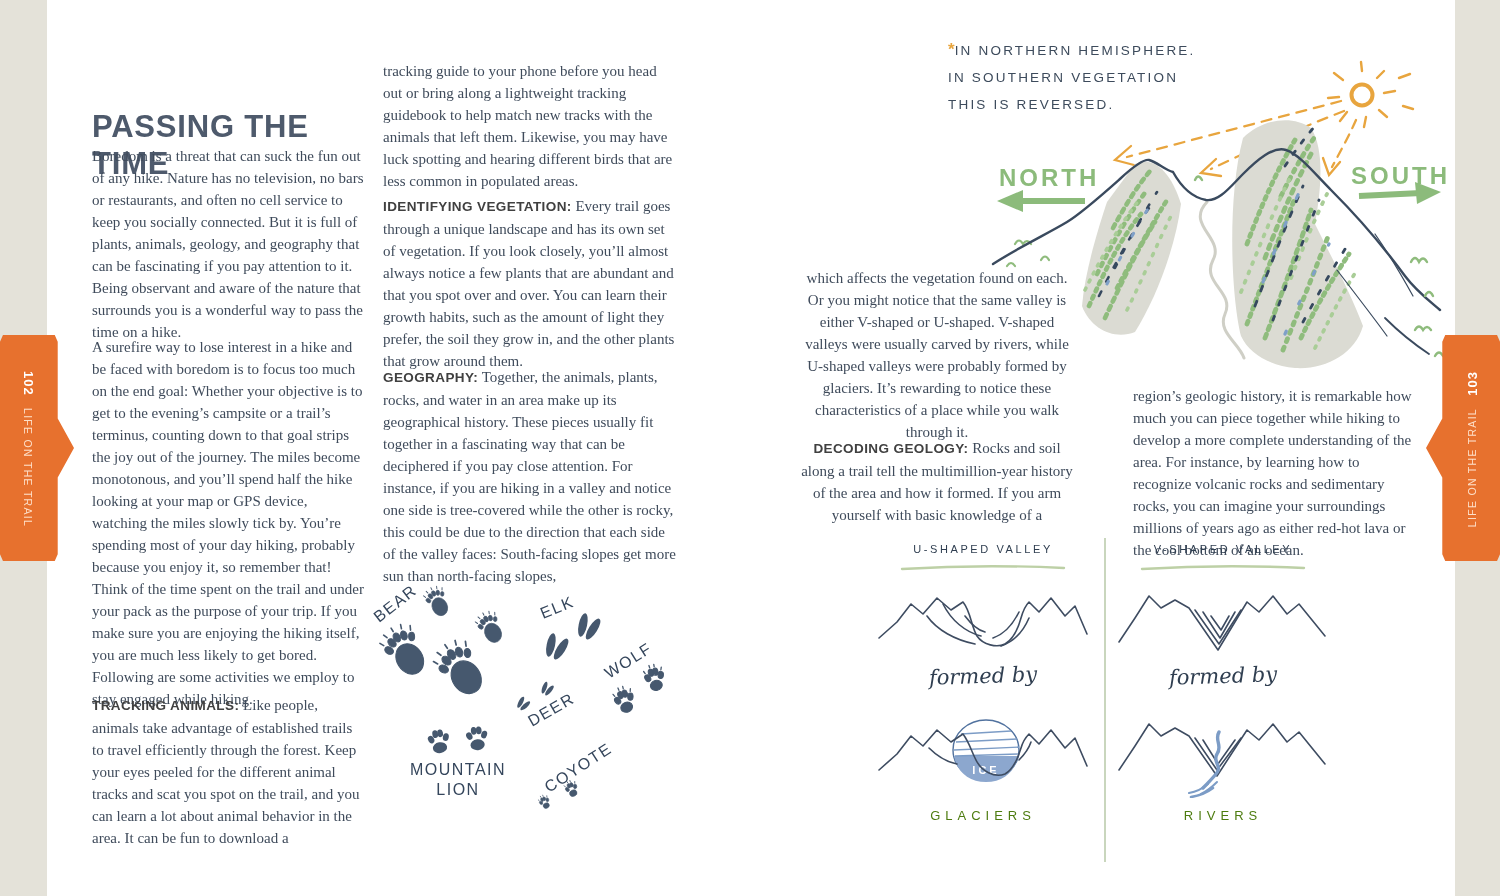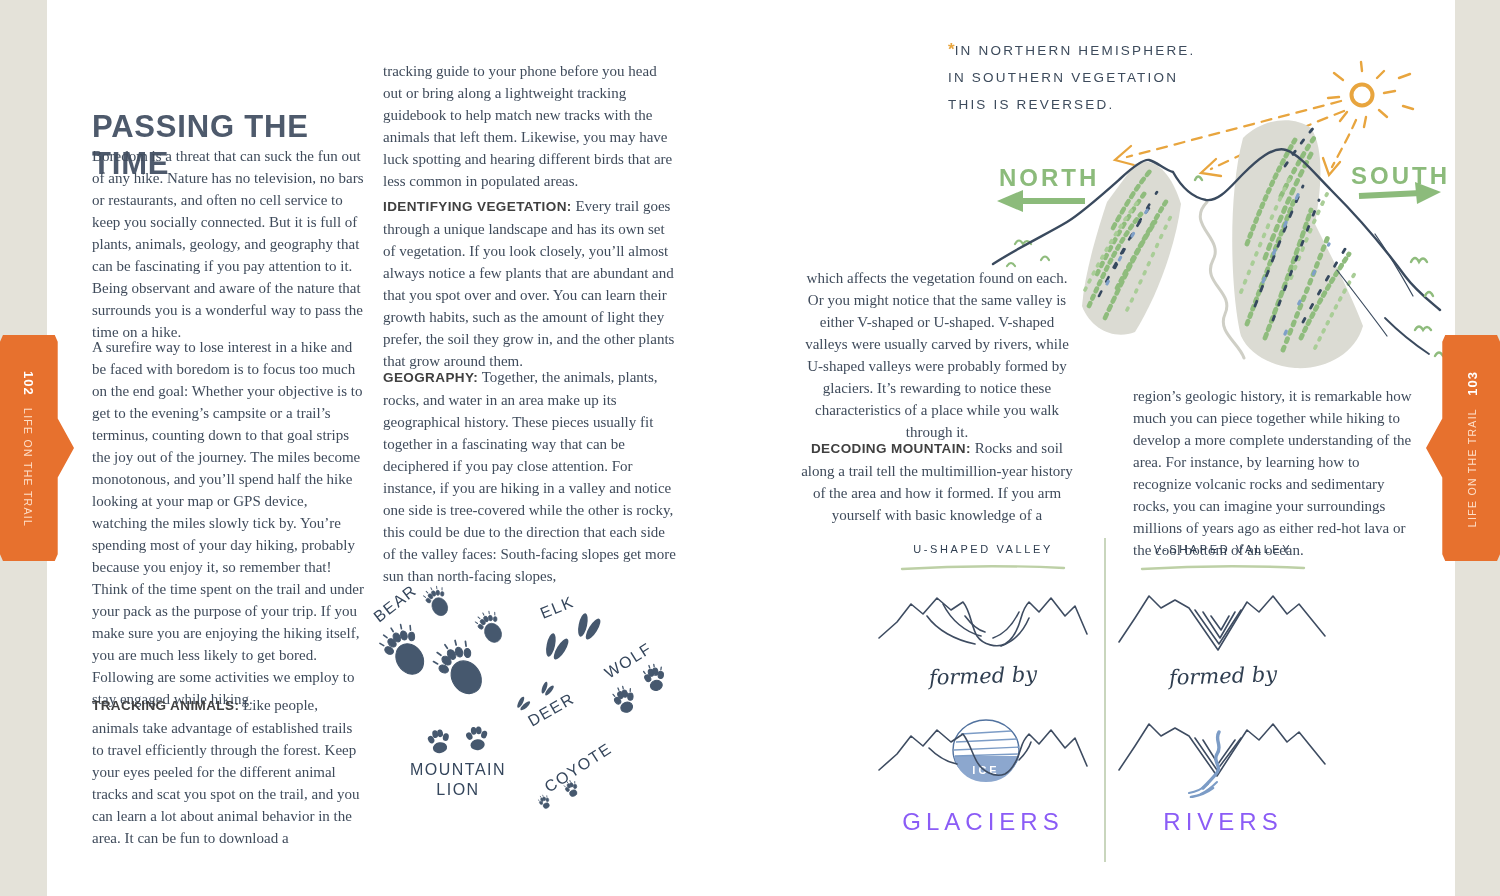--- a/index.html
+++ b/index.html
@@ -70,22 +70,22 @@
   .title-swoosh { position:absolute; top:27px; left:30px; }
   .vsketch1 { position:absolute; top:36px; left:5px; }
   .formed-by {
     position:absolute; top:128px; width:100%;
     font-family:"DejaVu Serif",serif; font-style:italic;
     font-size:21px; color:#2F3E50; transform:rotate(-2deg);
   }
   .vsketch2 { position:absolute; top:162px; left:5px; }
   .agent-label {
     position:absolute; top:272px; width:100%;
-    font-family:"Liberation Sans",sans-serif; font-size:24px;
-    letter-spacing:5px; color:#8b5cf6; font-weight:500;
+    font-family:"Liberation Sans",sans-serif; font-size:13px;
+    letter-spacing:5px; color:#4d7c0f; font-weight:500;
   }
 </style>
 </head>
 <body>
 
 <div id="book">
 
   <div class="edge edge-left"></div>
   <div class="edge edge-right"></div>
 
@@ -302,21 +302,21 @@
       <g stroke="#8FBC7D" stroke-width="2.4" fill="none" stroke-linecap="round">
         <path d="M426,224 q4,-8 8,0 q4,-7 8,0"></path>
         <path d="M440,258 q4,-8 8,0"></path>
         <path d="M430,292 q4,-7 8,0 q4,-6 8,0"></path>
         <path d="M450,318 q4,-7 8,0"></path>
         <path d="M210,142 q3,-7 7,0"></path>
       </g>
     </svg>
 
     <p class="serif-p rcol1" style="top:267px;">which affects the vegetation found on each. Or you might notice that the same valley is either V-shaped or U-shaped. V-shaped valleys were usually carved by rivers, while U-shaped valleys were probably formed by glaciers. It’s rewarding to notice these characteristics of a place while you walk through it.</p>
-    <p class="serif-p rcol1" style="top:437px;"><span class="lead">DECODING MOUNTAIN:</span> <span>Rocks and soil along a trail tell the multimillion-year history of the area and how it formed. If you arm yourself with basic knowledge of a</span></p>
+    <p class="serif-p rcol1" style="top:437px;"><span class="lead">DECODING GEOLOGY:</span> <span>Rocks and soil along a trail tell the multimillion-year history of the area and how it formed. If you arm yourself with basic knowledge of a</span></p>
     <p class="serif-p rcol2" style="top:362px;margin-top:23px;">region’s geologic history, it is remarkable how much you can piece together while hiking to develop a more complete understanding of the area. For instance, by learning how to recognize volcanic rocks and sedimentary rocks, you can imagine your surroundings millions of years ago as either red-hot lava or the cool bottom of an ocean.</p>
 
     <div class="valleys">
       <div class="vdivider"></div>
 
       <div class="vpanel vpanel-left">
         <div class="valley-title">U-SHAPED VALLEY</div>
         <svg class="title-swoosh" width="170" height="8" viewBox="0 0 170 8">
           <path d="M4,6 Q85,1 166,5" stroke="#BDD0A6" stroke-width="2.4" fill="none" stroke-linecap="round"></path>
         </svg>

